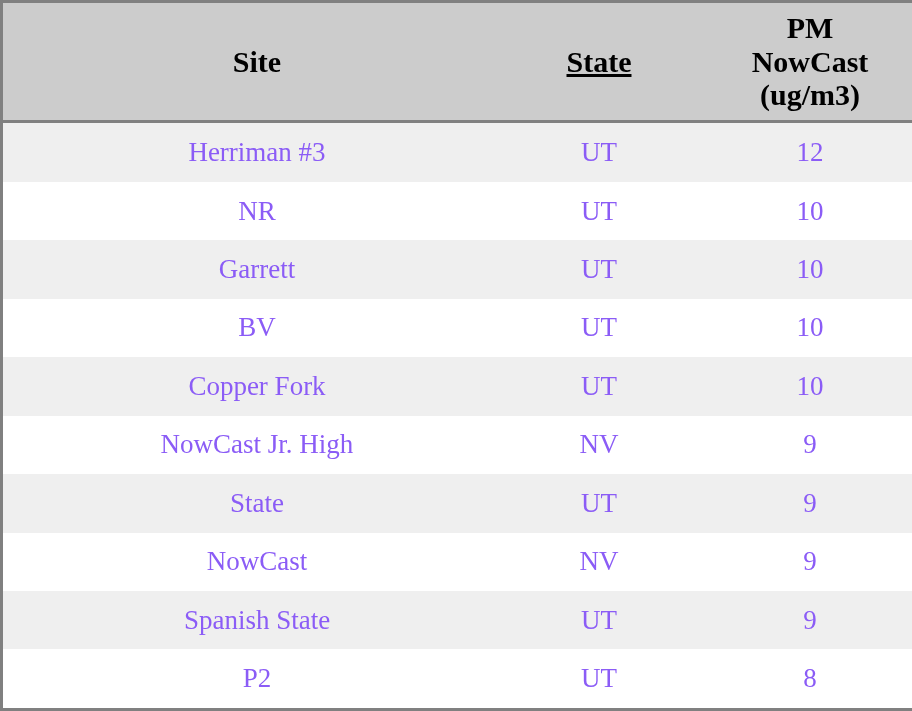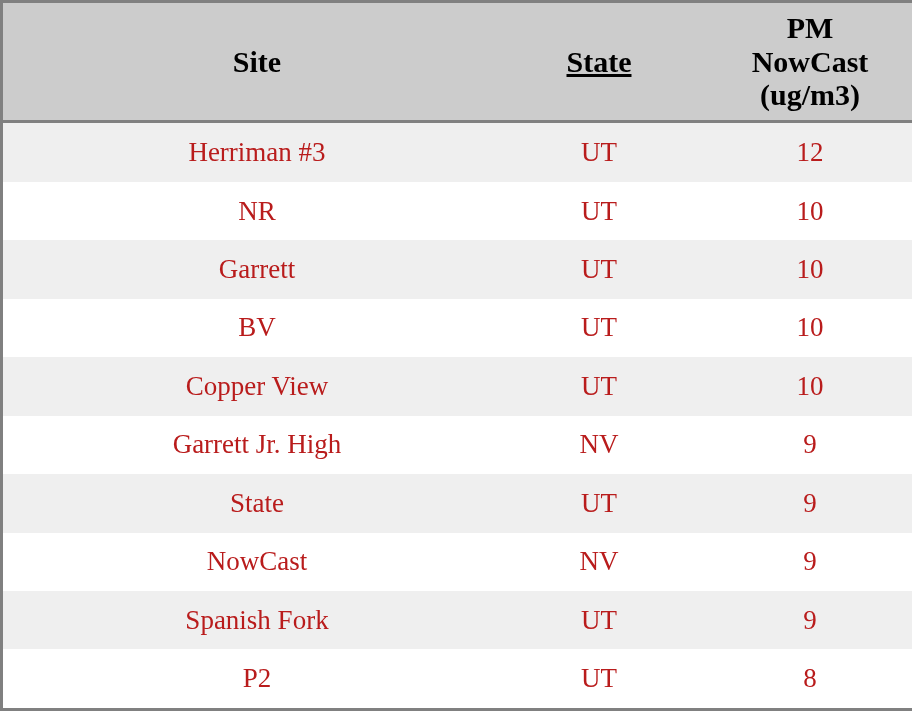--- a/index.html
+++ b/index.html
@@ -38,21 +38,21 @@
     padding: 8px 4px;
     border-bottom: 3px solid #808080;
   }
   thead th.col-site { width: 500px; }
   thead th.col-state { width: 168px; text-decoration: underline; }
   thead th.col-value { width: 238px; }
 
   tbody td {
     font-family: "Liberation Serif", serif;
     font-size: 27px;
-    color: #b91c1c;
+    color: #8b5cf6;
     text-align: center;
     vertical-align: middle;
     padding: 6px 4px;
     border: none;
   }
   tbody tr.odd-row td {
     background: #efefef;
   }
   tbody tr.even-row td {
     background: #ffffff;
@@ -93,41 +93,41 @@
         <td>Garrett</td>
         <td>UT</td>
         <td>10</td>
       </tr>
       <tr class="even-row">
         <td>BV</td>
         <td>UT</td>
         <td>10</td>
       </tr>
       <tr class="odd-row">
-        <td>Copper View</td>
+        <td>Copper Fork</td>
         <td>UT</td>
         <td>10</td>
       </tr>
       <tr class="even-row">
-        <td>Garrett Jr. High</td>
+        <td>NowCast Jr. High</td>
         <td>NV</td>
         <td>9</td>
       </tr>
       <tr class="odd-row">
         <td>State</td>
         <td>UT</td>
         <td>9</td>
       </tr>
       <tr class="even-row">
         <td>NowCast</td>
         <td>NV</td>
         <td>9</td>
       </tr>
       <tr class="odd-row">
-        <td>Spanish Fork</td>
+        <td>Spanish State</td>
         <td>UT</td>
         <td>9</td>
       </tr>
       <tr class="even-row">
         <td>P2</td>
         <td>UT</td>
         <td>8</td>
       </tr>
     </tbody>
   </table>

